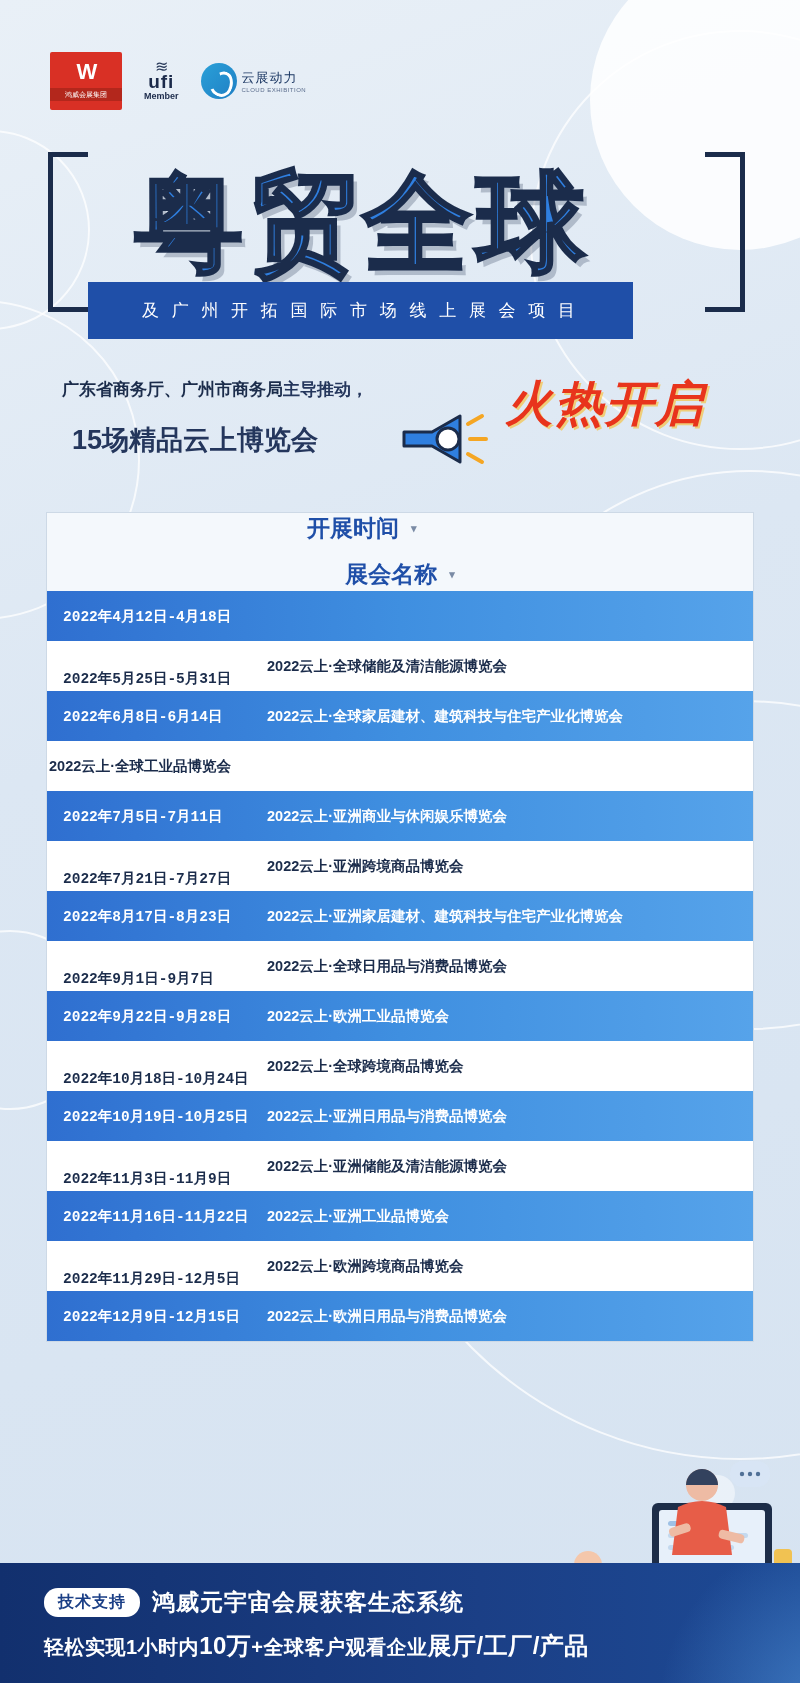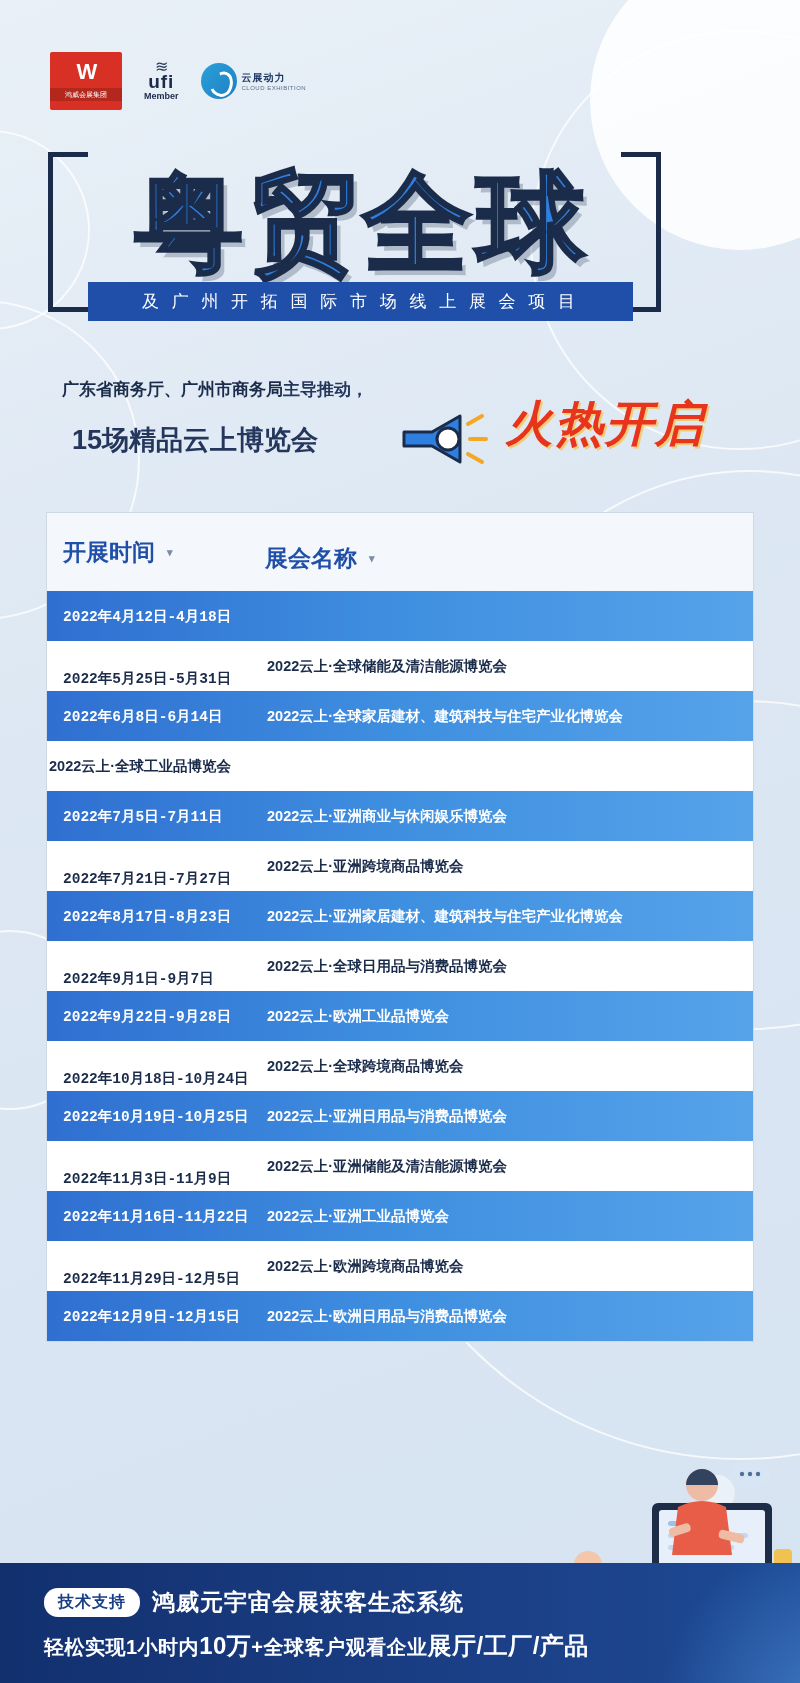--- a/index.html
+++ b/index.html
@@ -71,39 +71,39 @@
     background: linear-gradient(135deg,#2aa0d8,#1f7fc4);
     position: relative;
   }
   .logo-yz .mark:after {
     content:""; position:absolute; left:10px; top:8px;
     width:16px; height:20px; border:3px solid #fff; border-radius:50% 50% 50% 50%/60% 60% 40% 40%;
     border-left-color: transparent;
     transform: rotate(25deg);
   }
   .logo-yz .txt { color:#1b3763; }
-  .logo-yz .txt .t1 { font-size: 10px; font-weight: bold; letter-spacing: 1px;}
+  .logo-yz .txt .t1 { font-size: 13px; font-weight: normal; letter-spacing: 1px;}
   .logo-yz .txt .t2 { font-size: 6px; letter-spacing: .5px; color:#5a6c8c; }
 
   
   .badge {
     position: absolute;
     top: 120px; left: 415px;
     background: #1b2c4b;
     color: #fff;
     font-size: 19px;
     letter-spacing: 2px;
     padding: 7px 22px;
     z-index: 6;
     white-space: nowrap;
   }
   .title-wrap {
     position: absolute;
     top: 152px; left: 48px;
-    width: 613px;
+    width: 697px;
     height: 160px;
     z-index: 5;
   }
   .bracket-l, .bracket-r {
     position: absolute;
     top: 0; width: 40px; height: 160px;
     border: 5px solid #1b2c4b;
   }
   .bracket-l { left: 0; border-right: none; }
   .bracket-r { right: 0; border-left: none; }
@@ -123,21 +123,21 @@
   }
   .subtitle-bar {
     position: absolute;
     top: 282px; left: 88px;
     width: 545px;
     background: #1f4fa8;
     color: #fff;
     font-size: 17px;
     letter-spacing: 4px;
     text-align: center;
-    padding: 8px 0;
+    padding: 17px 0;
     z-index: 7;
   }
 
   
   .promo1 {
     position: absolute;
     top: 378px; left: 62px;
     font-size: 17px;
     font-weight: bold;
     color: #24365c;
@@ -154,21 +154,21 @@
     z-index: 5;
   }
   .megaphone {
     position: absolute;
     top: 408px; left: 398px;
     width: 90px; height: 62px;
     z-index: 6;
   }
   .flame-text {
     position: absolute;
-    top: 392px; left: 505px;
+    top: 372px; left: 505px;
     font-family: "DejaVu Serif", serif;
     font-size: 48px;
     font-weight: bold;
     font-style: italic;
     color: #e8341c;
     letter-spacing: 2px;
     z-index: 6;
     text-shadow: 2px 2px 0 rgba(255,180,0,.5);
   }
 
@@ -180,20 +180,21 @@
     background: #f4f8fc;
     border: 1px solid #cdd9e6;
     z-index: 4;
     overflow: hidden;
   }
   .table-head {
     display: flex;
     height: 78px;
     align-items: center;
     background: #f4f8fc;
+    flex-direction: column;
   }
   .th {
     font-size: 23px;
     font-weight: bold;
     color: #1f4fa8;
     display: flex; align-items: center; gap: 12px;
   }
   .th .caret {
     font-size: 11px; color: #7a8ba5;
   }

